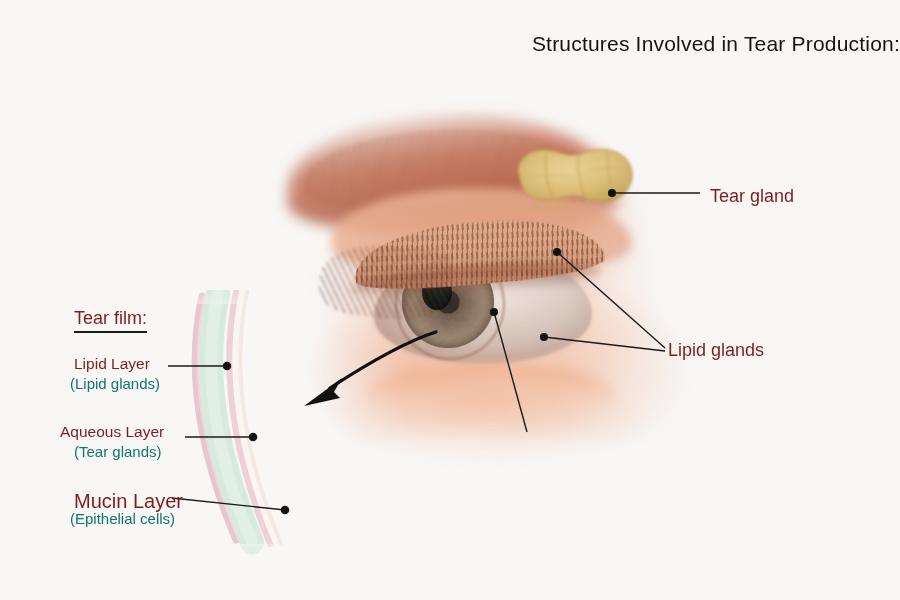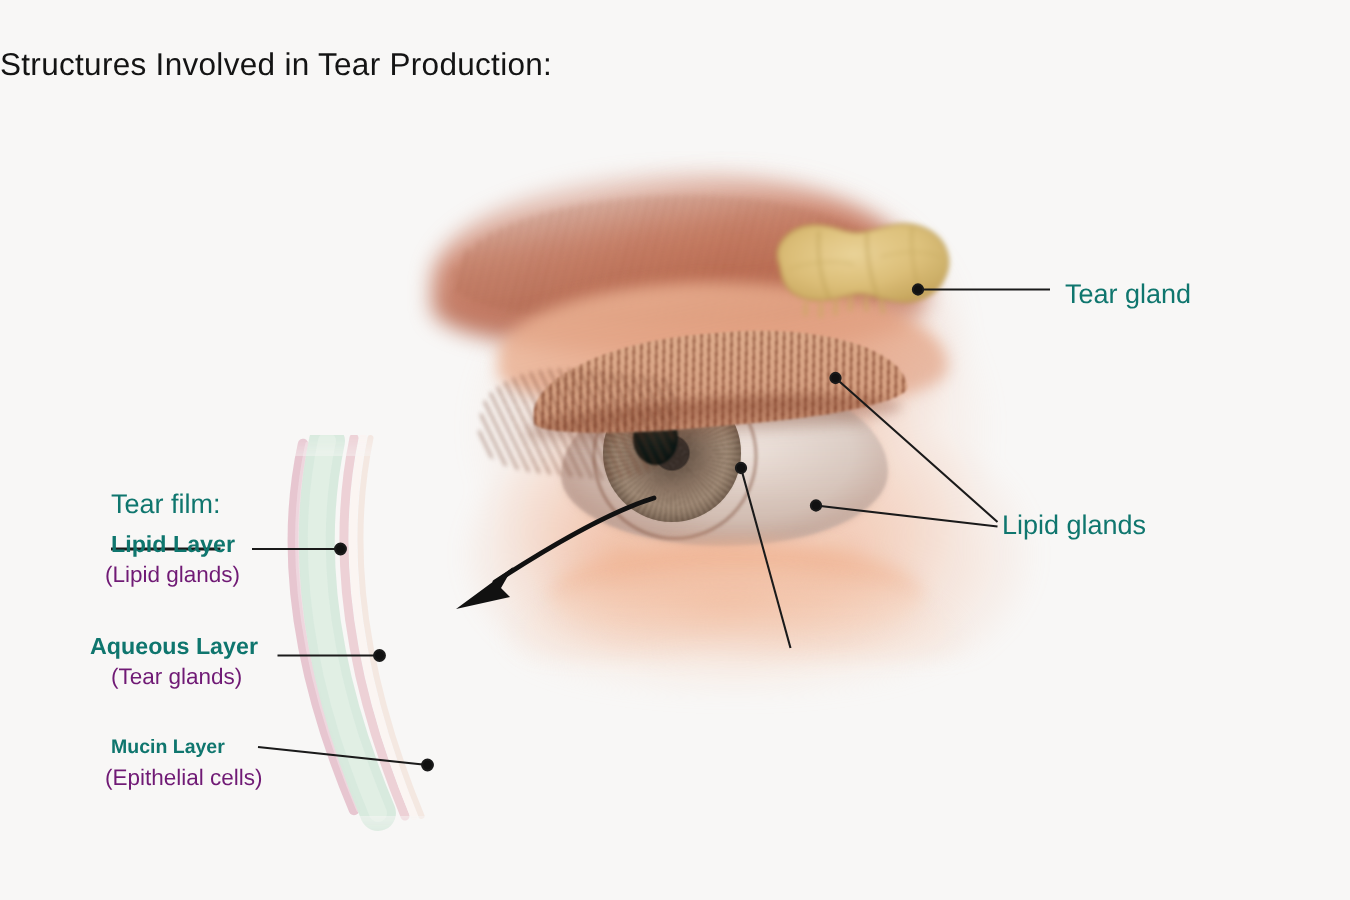--- a/index.html
+++ b/index.html
@@ -16,21 +16,21 @@
     font-family: "Liberation Sans", sans-serif;
     color: #0d0d0d;
   }
 
   
   #title {
     position: absolute;
     left: 0;
     top: 32px;
     width: 900px;
-    text-align: left;
+    text-align: right;
     font-size: 21px;
     letter-spacing: 0.2px;
     color: #141414;
   }
 
   
   #eye-photo {
     position: absolute;
     left: 262px;
     top: 70px;
@@ -216,35 +216,35 @@
   
   #leaders {
     position: absolute;
     left: 0; top: 0;
     width: 900px; height: 600px;
     pointer-events: none;
   }
   #leaders svg { display: block; }
 
   
-  .label { position: absolute; font-size: 17px; color: #0f766e; white-space: nowrap; }
-  .label-sub { font-size: 15px; color: #701a75; }
-  .bold { font-weight: bold; }
+  .label { position: absolute; font-size: 17px; color: #7f1d1d; white-space: nowrap; }
+  .label-sub { font-size: 15px; color: #0f766e; }
+  .bold { font-weight: normal; }
 
   #lbl-tear-film {
-    left: 74px; top: 326px;
+    left: 74px; top: 308px;
     font-size: 18px;
     border-bottom: 2.5px solid #1a1a1a;
-    padding-bottom: 18px;
+    padding-bottom: 2px;
   }
   #lbl-lipid-layer   { left: 74px; top: 355px; font-size: 15.5px; }
   #lbl-lipid-sub     { left: 70px; top: 375px; }
   #lbl-aqueous-layer { left: 60px; top: 423px; font-size: 15.5px; }
   #lbl-aqueous-sub   { left: 74px; top: 443px; }
-  #lbl-mucin-layer   { left: 74px; top: 490px; font-size: 13px; }
+  #lbl-mucin-layer   { left: 74px; top: 490px; font-size: 20px; }
   #lbl-mucin-sub     { left: 70px; top: 510px; }
 
   #lbl-tear-gland   { left: 710px; top: 186px; font-size: 18px; }
   #lbl-lipid-glands { left: 668px; top: 340px; font-size: 18px; }
   #lbl-mucin-glands { left: 462px; top: 441px; font-size: 18px; }
 </style>
 </head>
 <body>
 
 <div id="canvas">

